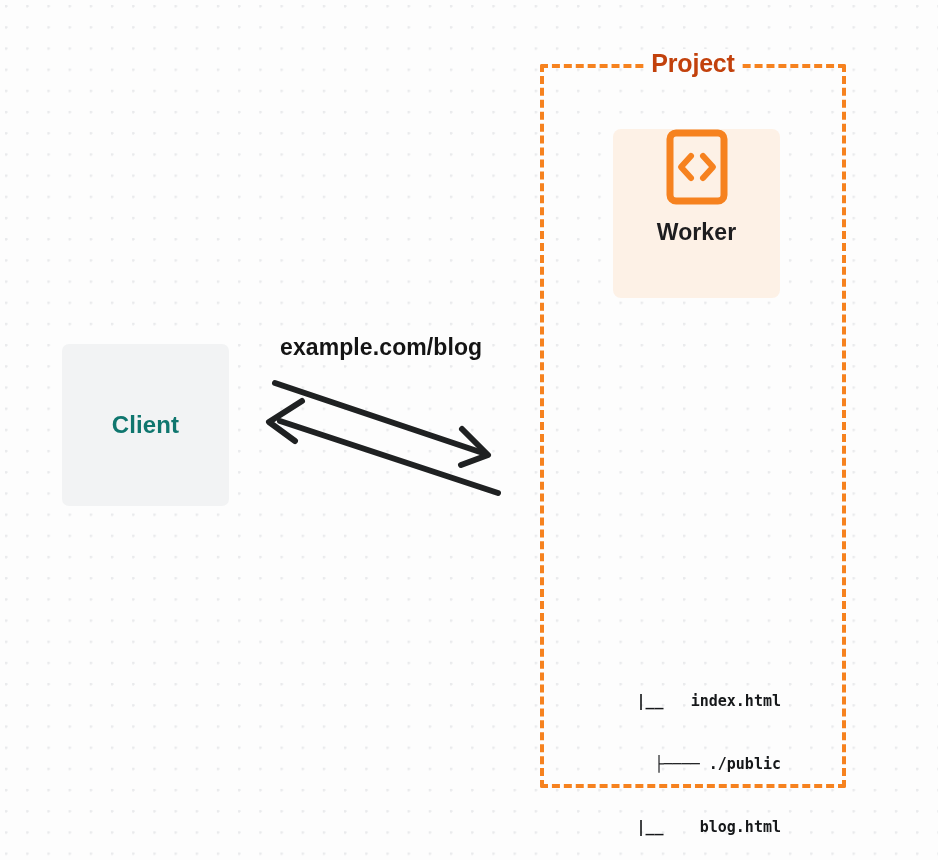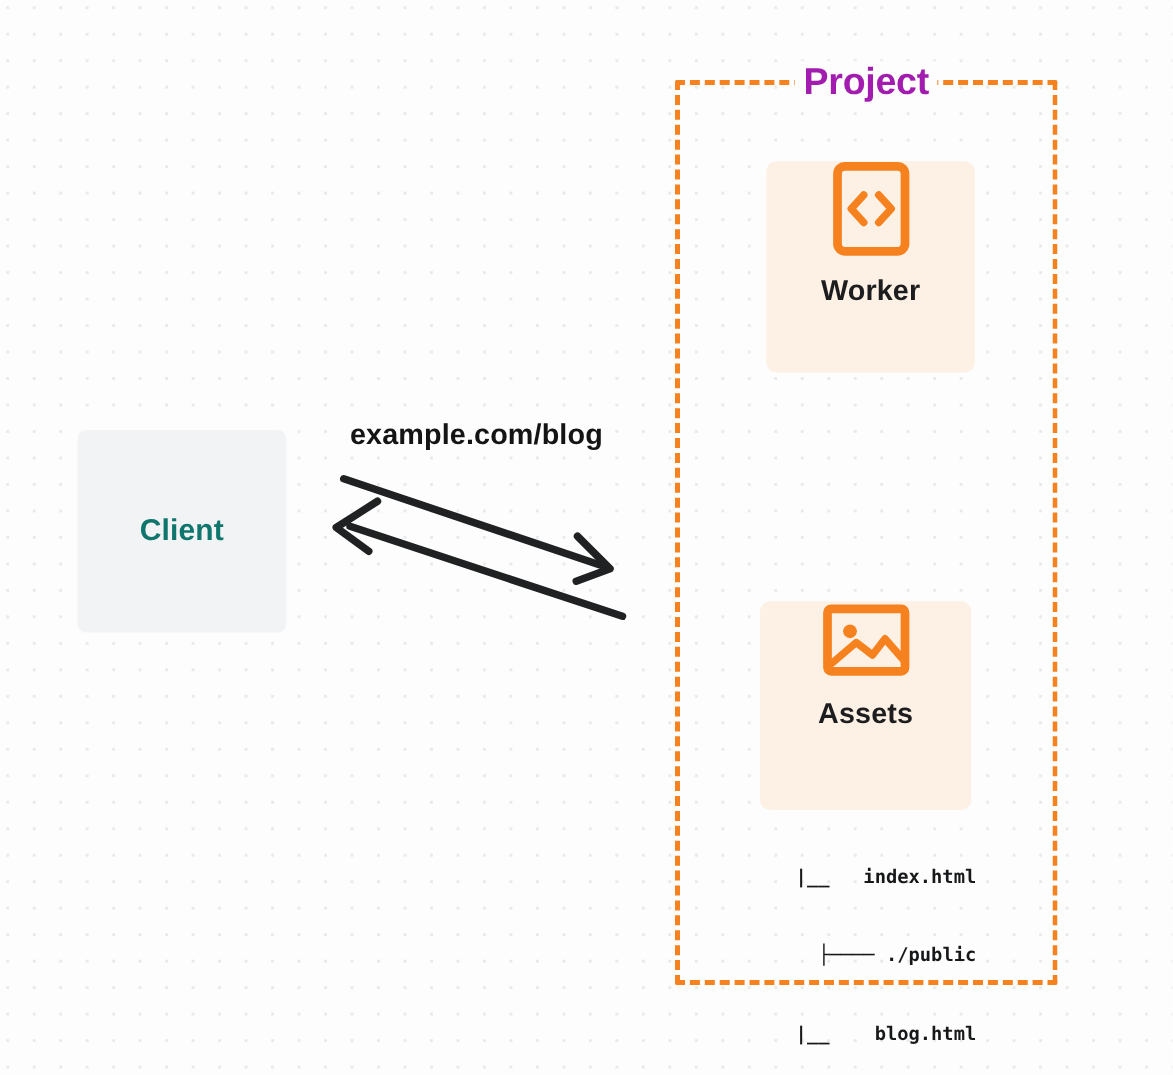--- a/index.html
+++ b/index.html
@@ -82,23 +82,23 @@
     border-radius: 2px;
     box-sizing: border-box;
   }
   .project-title {
     position: absolute;
     left: 50%;
     top: -15px;
     transform: translateX(-50%);
     background: #fdfdfd;
     padding: 0 7px;
-    font-size: 30px;
-    font-weight: 700;
-    color: #a21caf;
+    font-size: 25px;
+    font-weight: 700;
+    color: #c2410c;
     letter-spacing: -0.2px;
     white-space: nowrap;
     text-align: center;
   }
 
   
   .card {
     position: absolute;
     background: #fdf1e6;
     border-radius: 8px;
@@ -181,30 +181,20 @@
       <div class="card-icon">
         <svg width="62" height="76" viewBox="0 0 62 76">
           <rect x="4" y="4" width="54" height="68" rx="6" fill="none" stroke="#f6821f" stroke-width="7"></rect>
           <polyline points="25,27 15,38 25,49" fill="none" stroke="#f6821f" stroke-width="6" stroke-linecap="round" stroke-linejoin="round"></polyline>
           <polyline points="37,27 47,38 37,49" fill="none" stroke="#f6821f" stroke-width="6" stroke-linecap="round" stroke-linejoin="round"></polyline>
         </svg>
       </div>
       <div class="card-label">Worker</div>
     </div>
 
-    <div class="card card-assets">
-      <div class="card-icon">
-        <svg width="70" height="62" viewBox="0 0 70 62">
-          <rect x="4" y="6" width="62" height="50" rx="3" fill="none" stroke="#f6821f" stroke-width="7"></rect>
-          <circle cx="22" cy="24" r="5.5" fill="#f6821f"></circle>
-          <polyline points="7,50 27,33 40,43 50,30 64,46" fill="none" stroke="#f6821f" stroke-width="6" stroke-linecap="round" stroke-linejoin="round"></polyline>
-        </svg>
-      </div>
-      <div class="card-label">Assets</div>
-    </div>
 
     <div class="file-tree">
       <div>    |__   index.html</div>
       <div>├──── ./public</div>
       <div>    |__    blog.html</div>
       
     </div>
 
   </div>
 </div>

